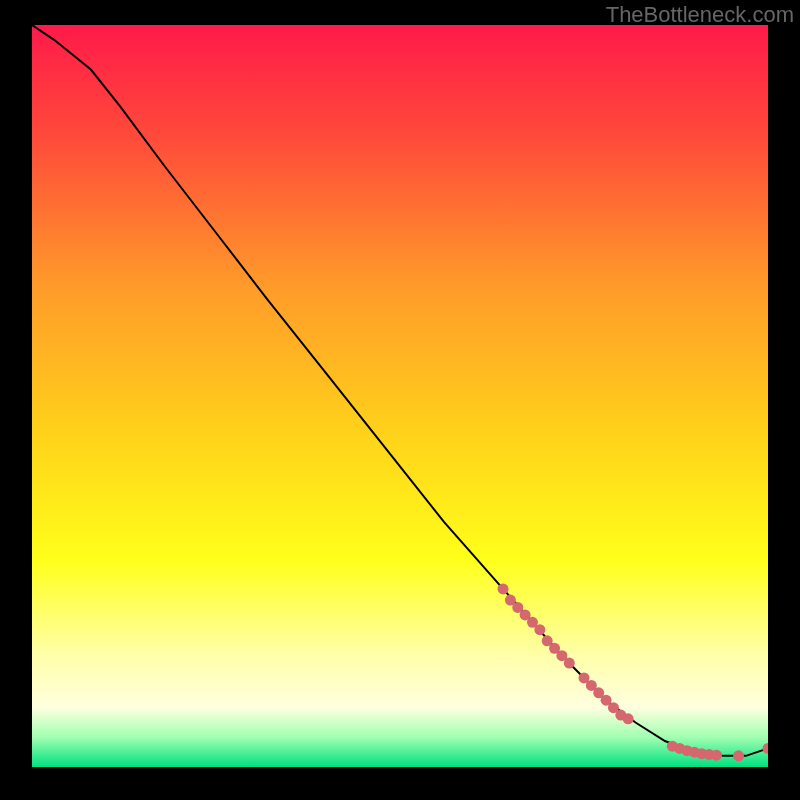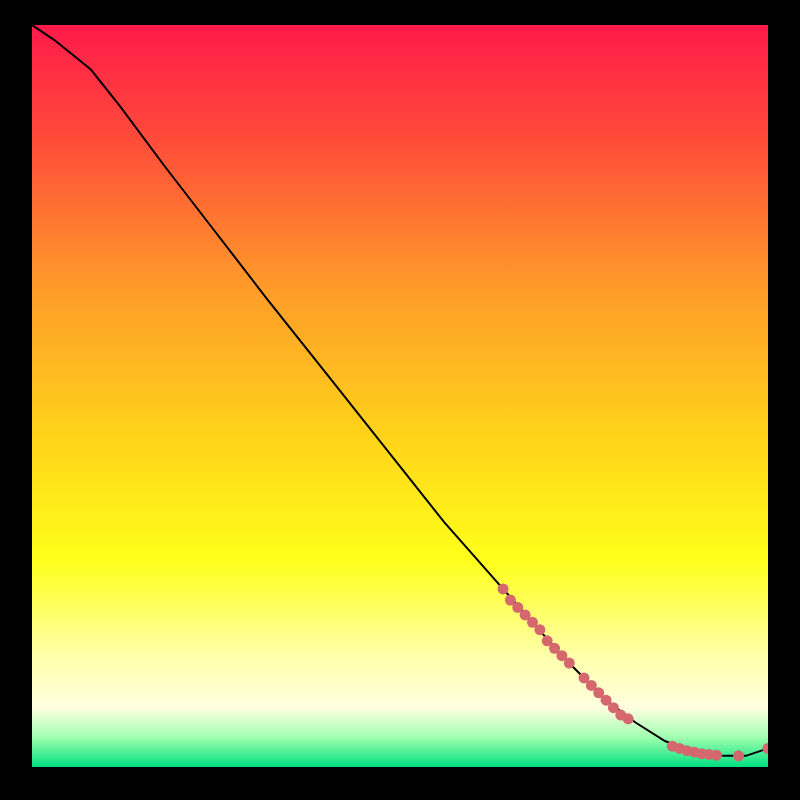--- a/index.html
+++ b/index.html
@@ -33,20 +33,21 @@
     height: 742px;
   }
   svg {
     display: block;
   }
 </style>
 </head>
 <body>
 
 <div class="container">
+  <div class="watermark">TheBottleneck.com</div>
   <div class="plot-area">
     <svg id="chart-svg" width="736" height="742" viewBox="0 0 736 742">
       <defs>
         <linearGradient id="bg-grad" x1="0" y1="0" x2="0" y2="1">
             <stop offset="0%" stop-color="#ff1a4a"></stop>
             <stop offset="15%" stop-color="#ff4a3a"></stop>
             <stop offset="35%" stop-color="#ff9a2a"></stop>
             <stop offset="55.00000000000001%" stop-color="#ffd21a"></stop>
             <stop offset="72%" stop-color="#ffff1a"></stop>
             <stop offset="85%" stop-color="#ffffaa"></stop>

